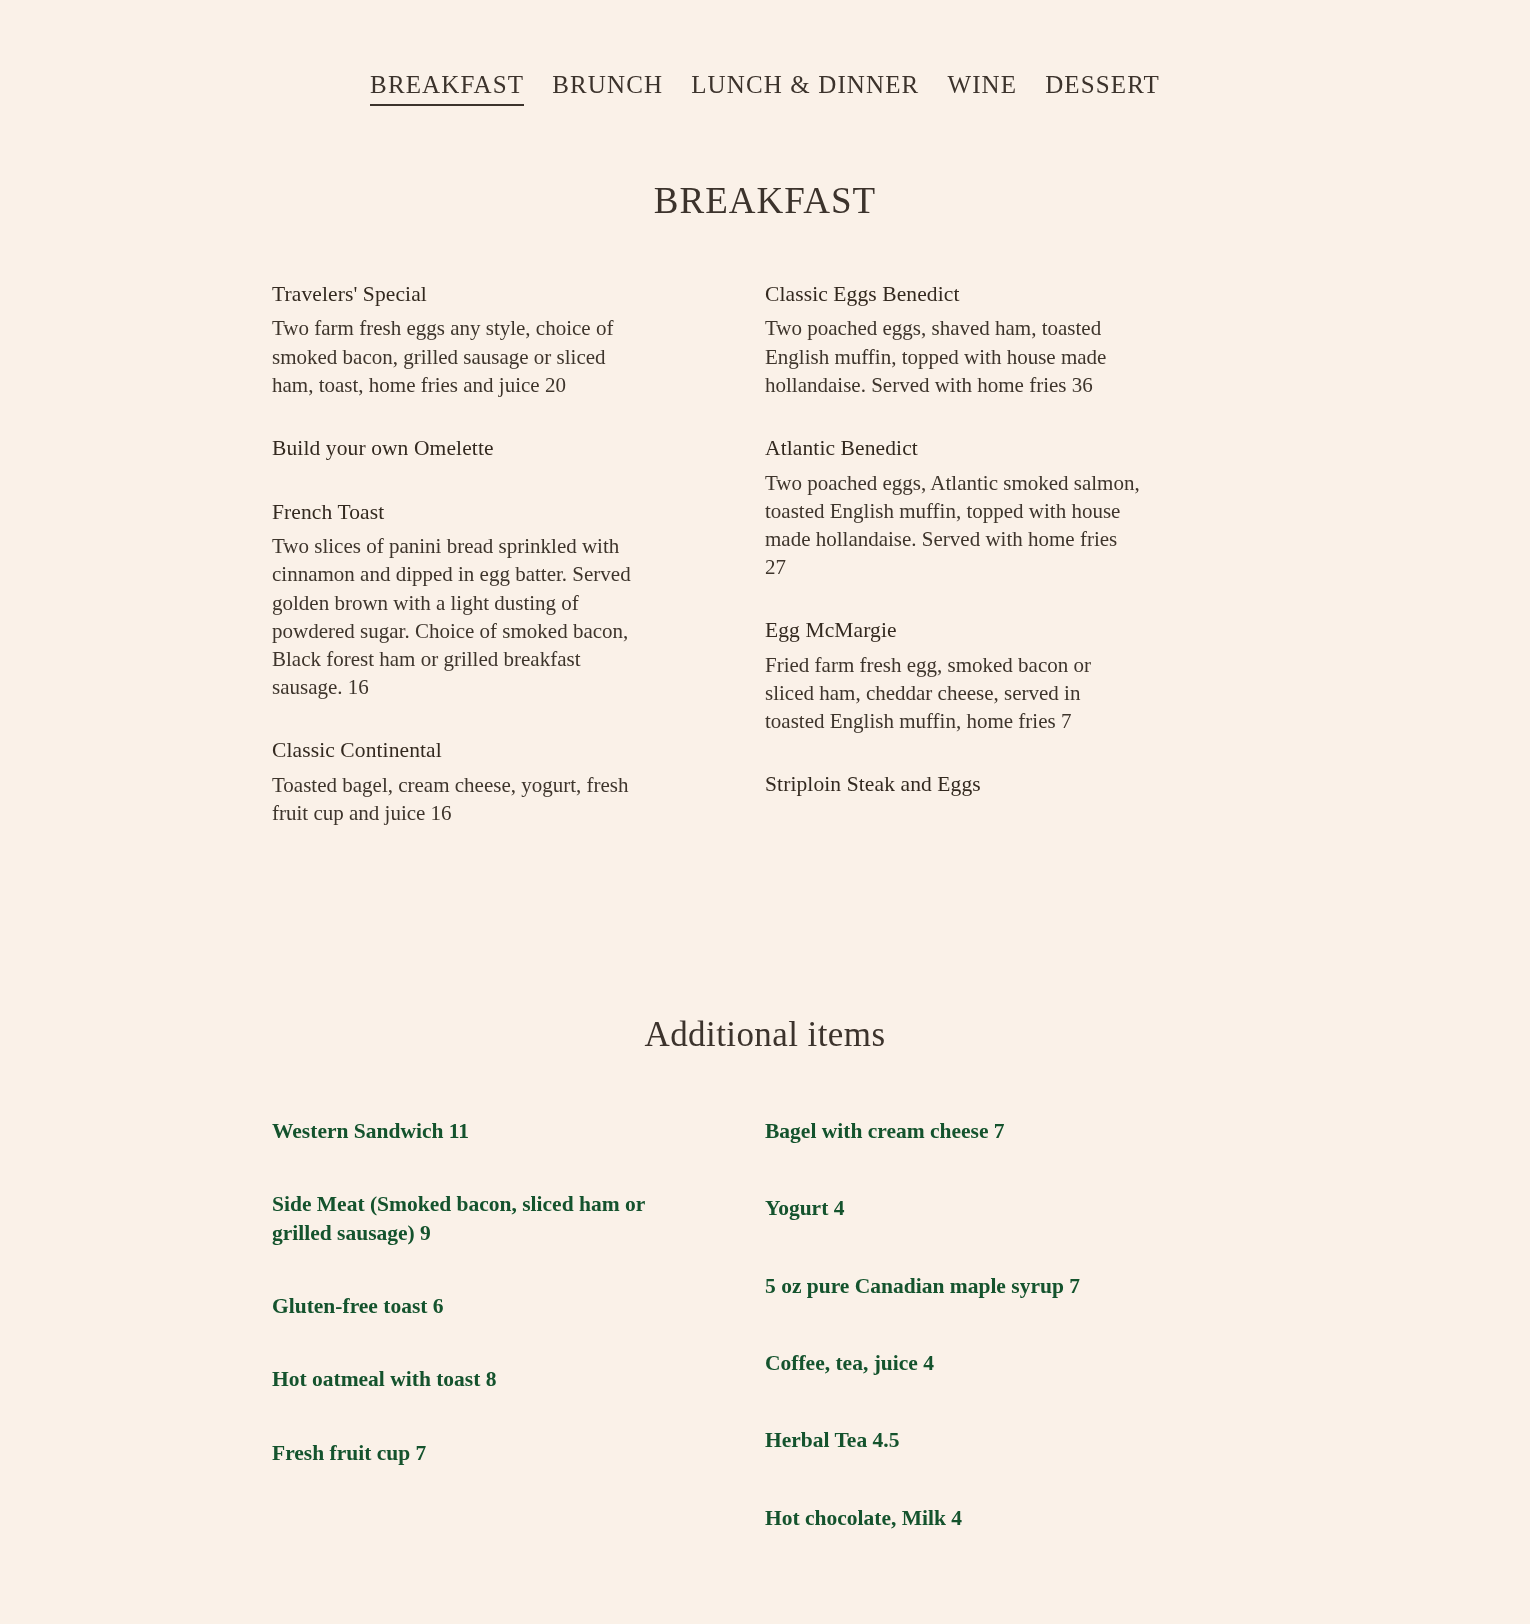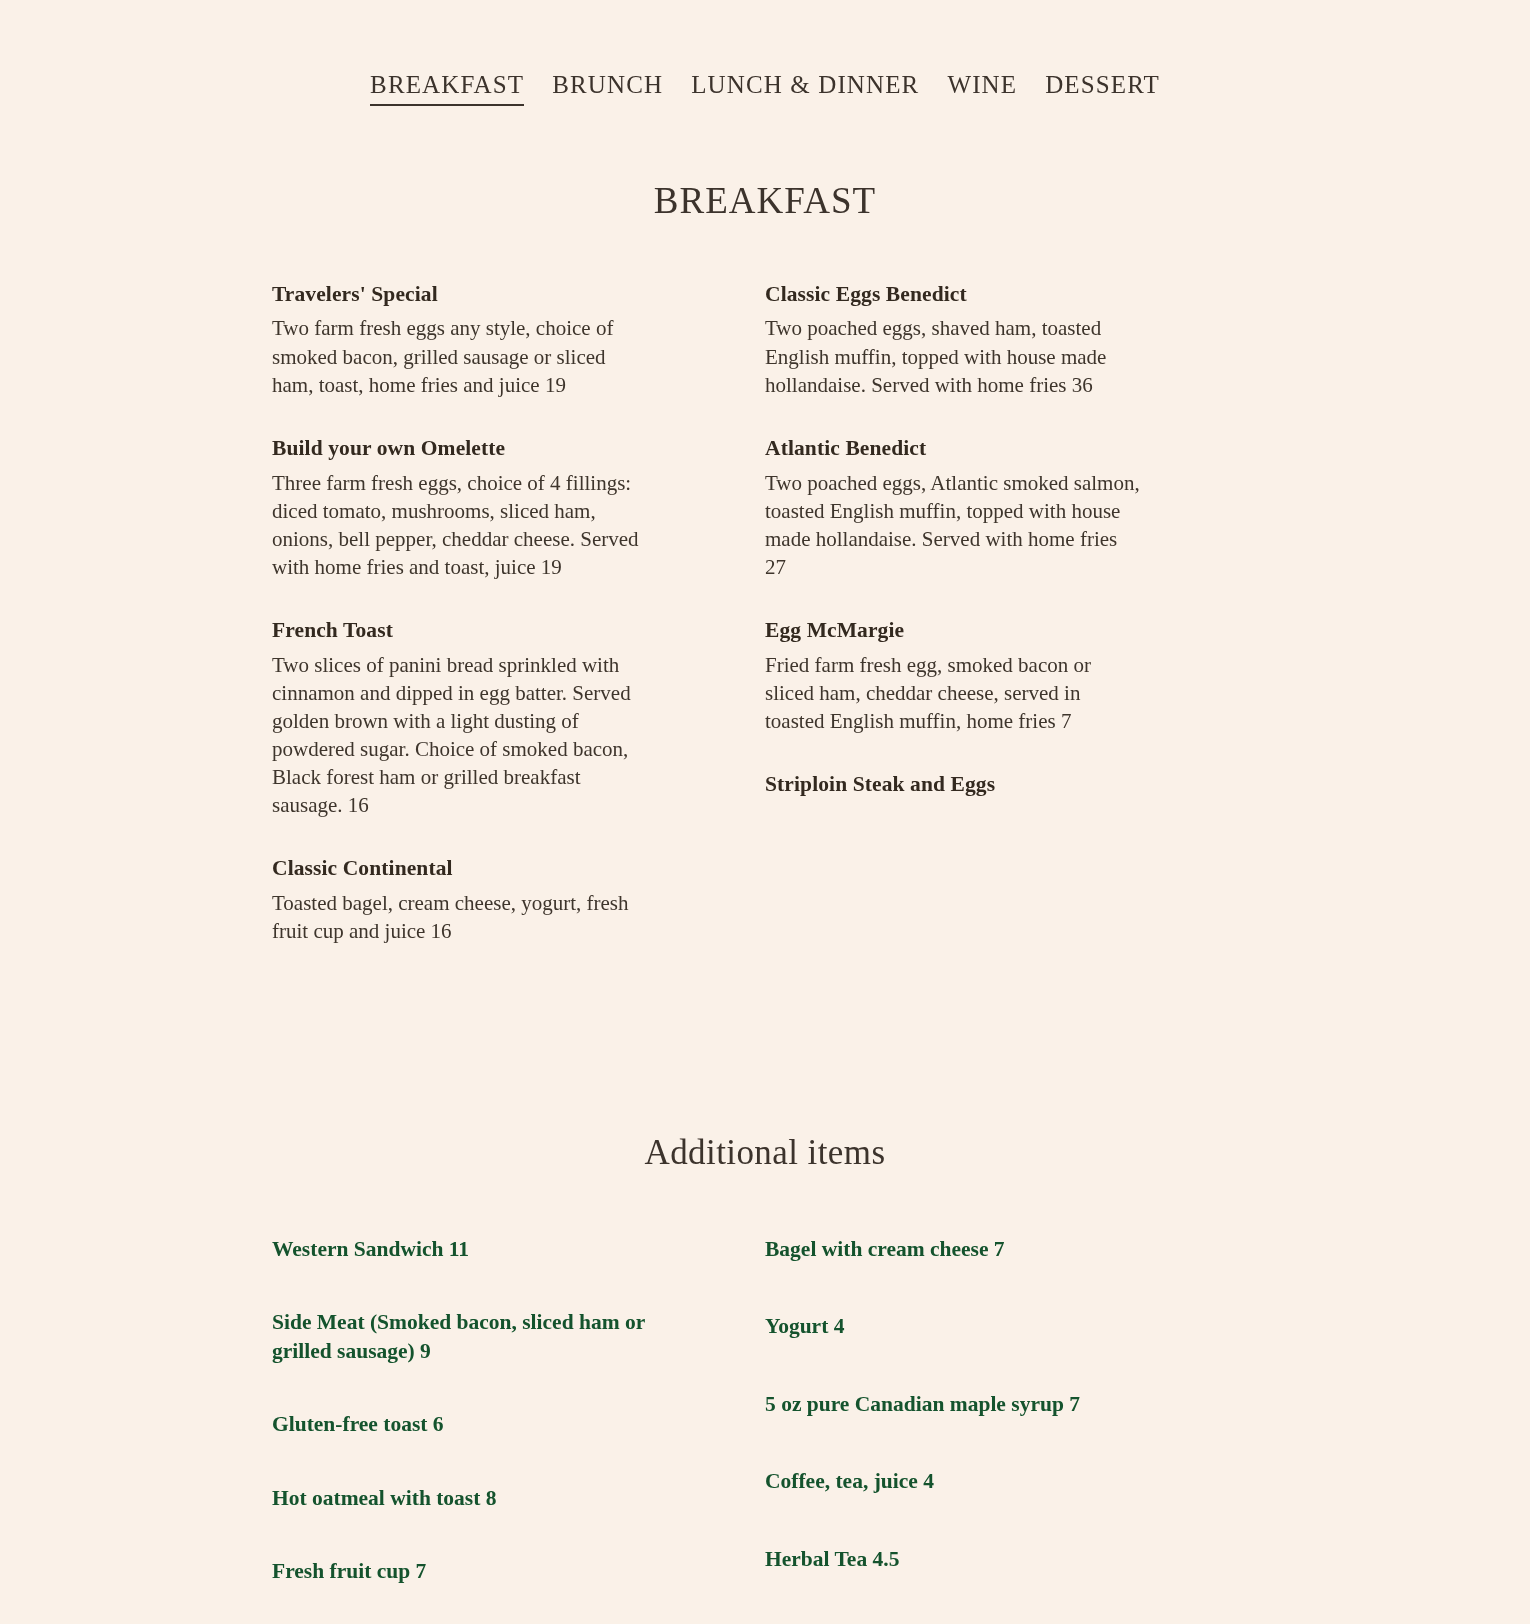--- a/index.html
+++ b/index.html
@@ -78,21 +78,21 @@
 
   .col { width: 493px; }
 
   .col.right { padding-left: 0; }
 
   
   .entry { margin-bottom: 36px; }
 
   .entry-name {
     font-size: 21.5px;
-    font-weight: 700;
+    font-weight: 400;
     letter-spacing: 0.005em;
     line-height: 1.3;
     color: #33291f;
     margin-bottom: 6px;
   }
 
   .entry-desc {
     font-size: 21px;
     font-weight: 400;
     line-height: 1.335;
@@ -131,25 +131,24 @@
     <a class="nav-item" href="#">DESSERT</a>
   </nav>
 
   <h1 class="section-title breakfast">BREAKFAST</h1>
 
   <div class="columns main">
 
     <div class="col left">
       <div class="entry">
         <div class="entry-name">Travelers' Special</div>
-        <div class="entry-desc">Two farm fresh eggs any style, choice of smoked bacon, grilled sausage or sliced ham, toast, home fries and juice 19</div>
+        <div class="entry-desc">Two farm fresh eggs any style, choice of smoked bacon, grilled sausage or sliced ham, toast, home fries and juice 20</div>
       </div>
       <div class="entry">
         <div class="entry-name">Build your own Omelette</div>
-        <div class="entry-desc">Three farm fresh eggs, choice of 4 fillings: diced tomato, mushrooms, sliced ham, onions, bell pepper, cheddar cheese. Served with home fries and toast, juice 19</div>
       </div>
       <div class="entry">
         <div class="entry-name">French Toast</div>
         <div class="entry-desc">Two slices of panini bread sprinkled with cinnamon and dipped in egg batter. Served golden brown with a light dusting of powdered sugar. Choice of smoked bacon, Black forest ham or grilled breakfast sausage. 16</div>
       </div>
       <div class="entry">
         <div class="entry-name">Classic Continental</div>
         <div class="entry-desc">Toasted bagel, cream cheese, yogurt, fresh fruit cup and juice 16</div>
       </div>
     </div>

